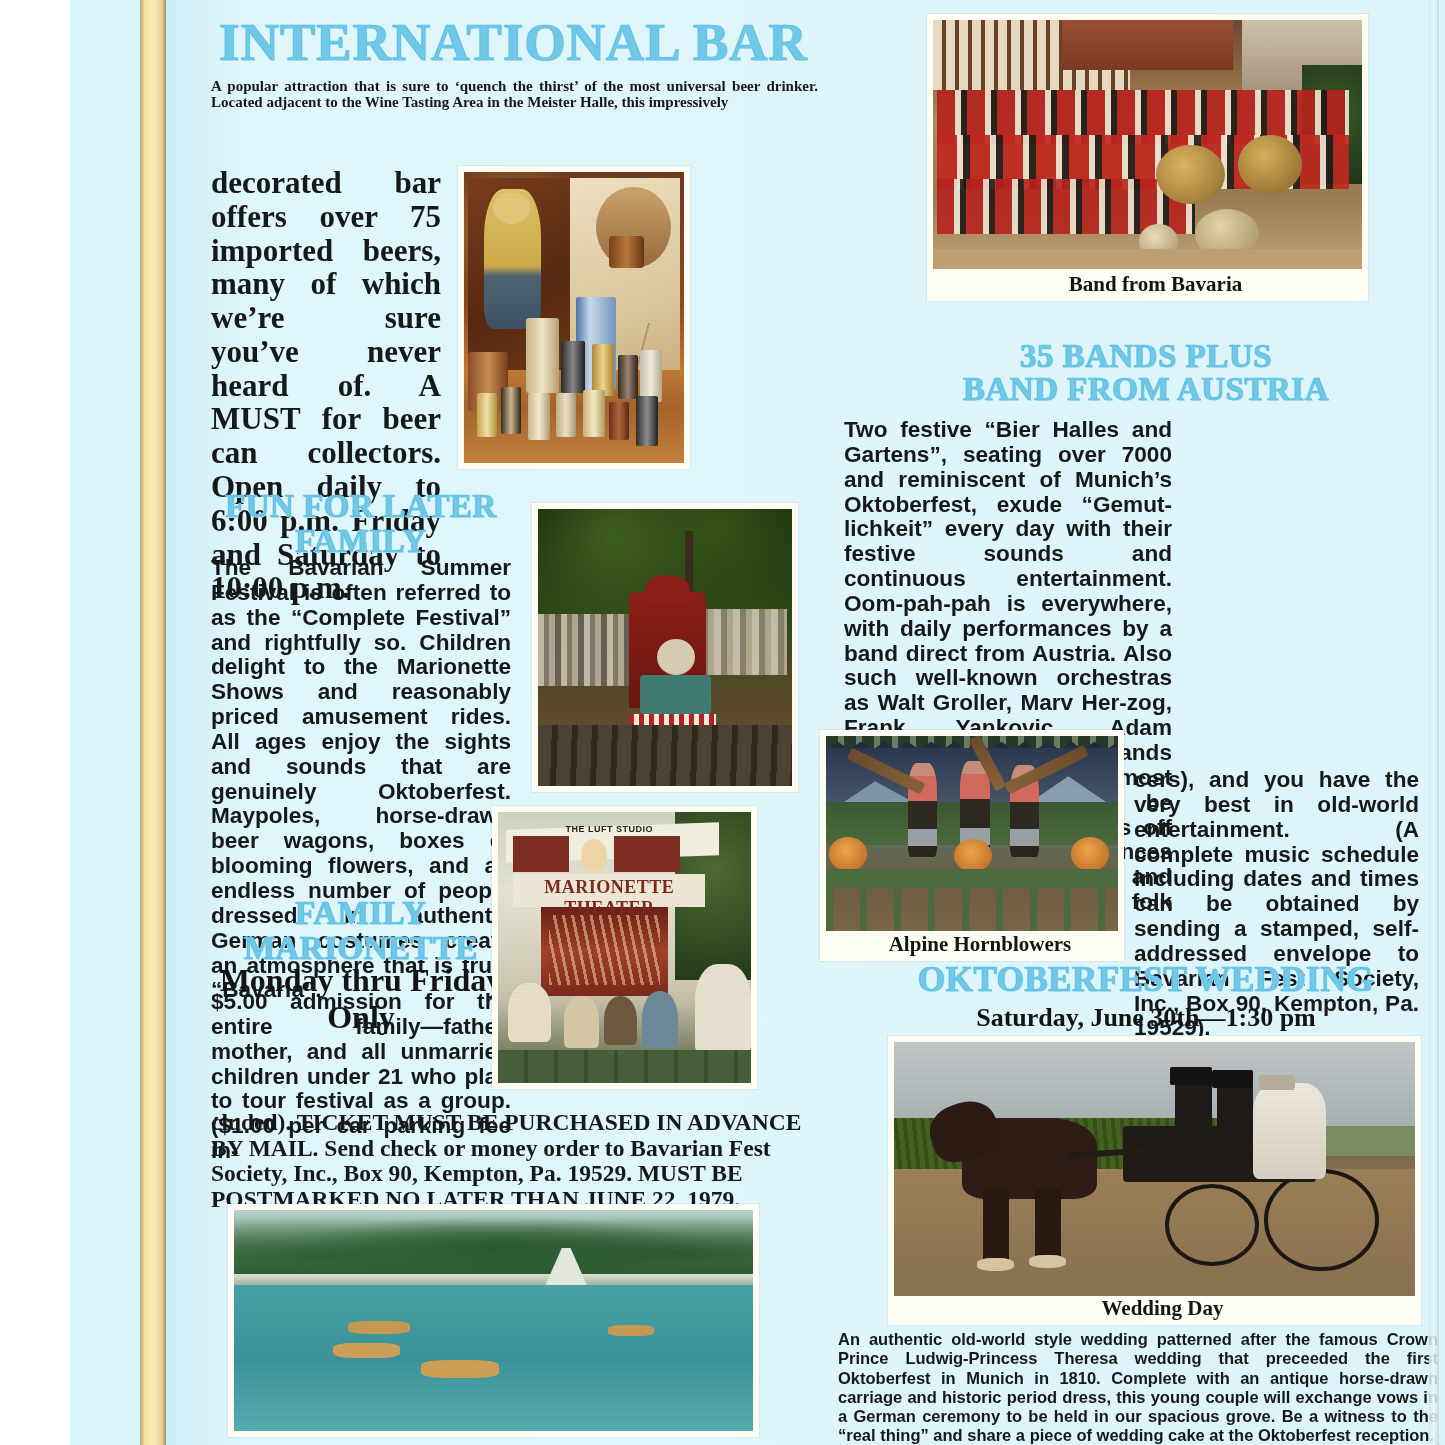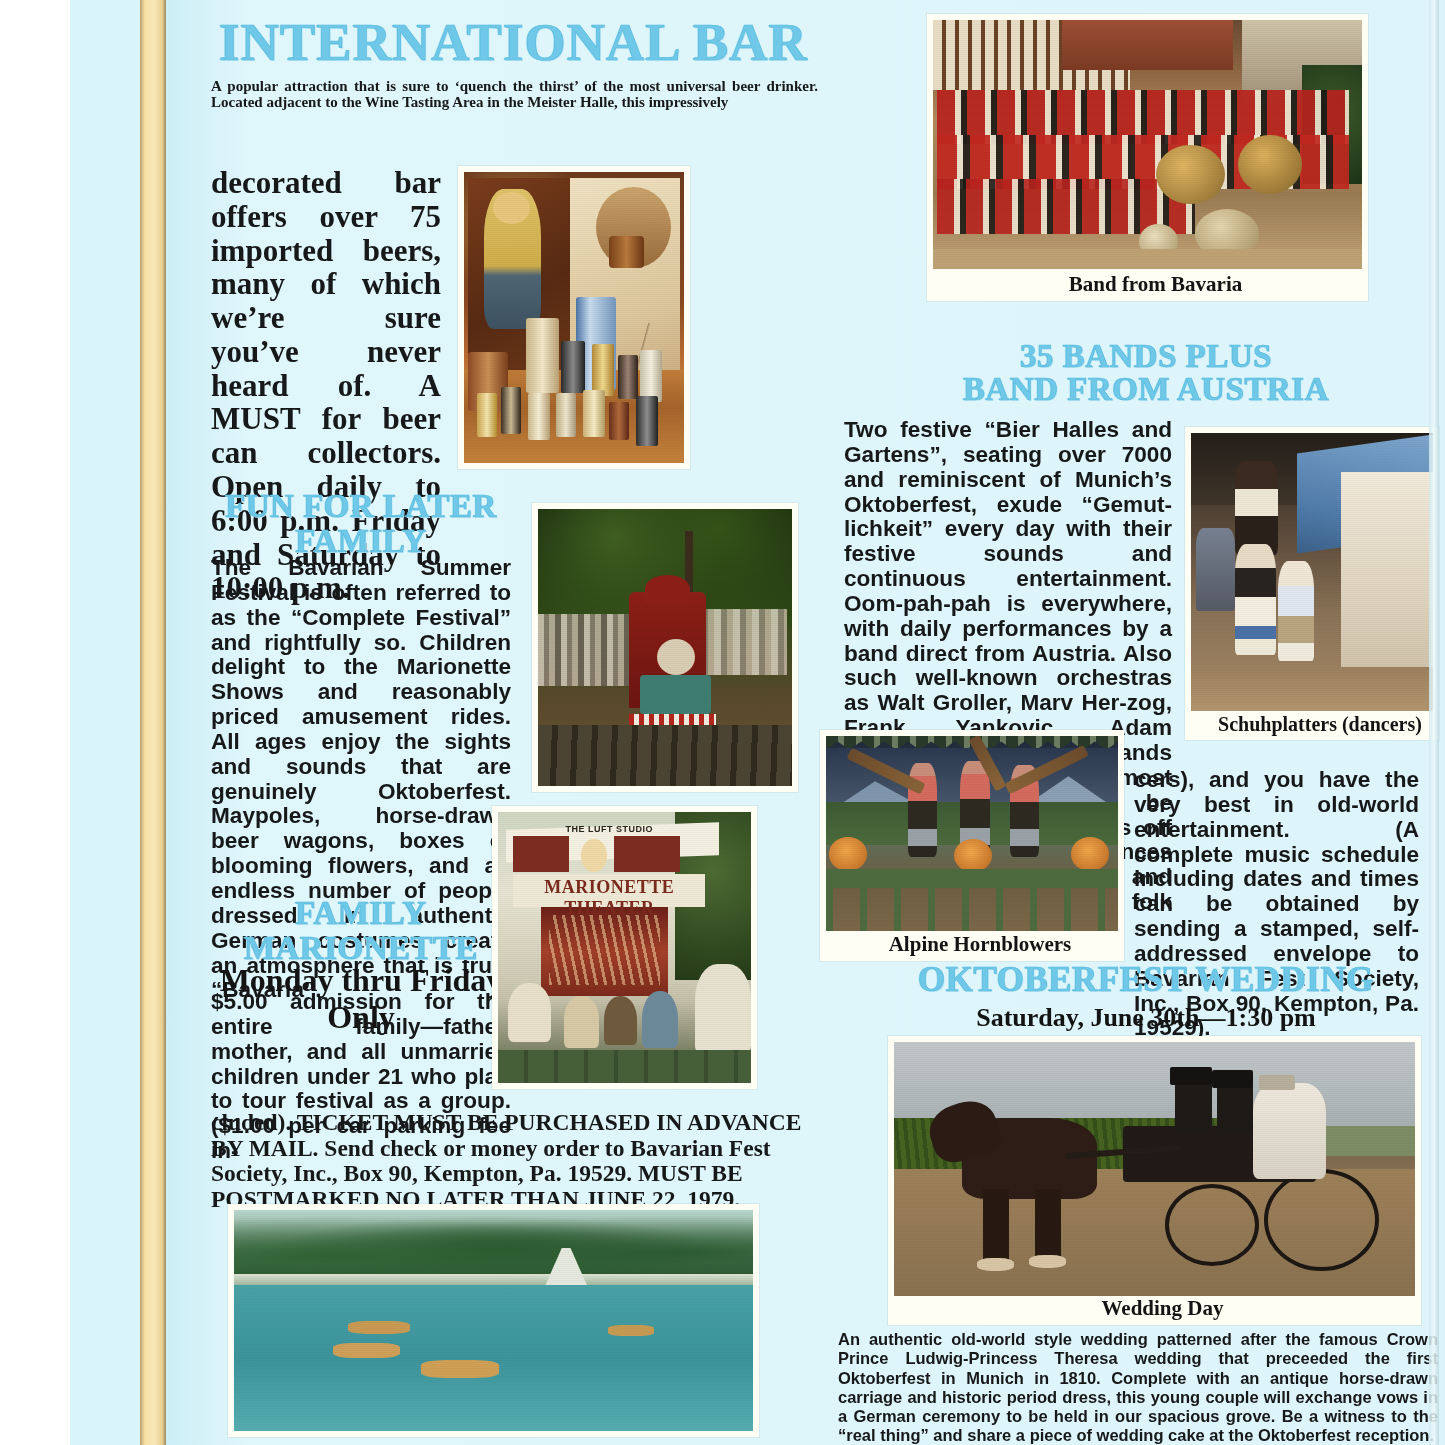--- a/index.html
+++ b/index.html
@@ -252,38 +252,20 @@
         <div class="cap" style="font-size:21px;bottom:4px;">Band from Bavaria</div>
       </div>
 
       <div class="hd" style="position:absolute;left:700px;top:340px;width:560px;font-size:33px;">
         <div>35 BANDS PLUS</div>
         <div style="">BAND FROM AUSTRIA</div>
       </div>
 
       <div class="body-sans" style="position:absolute;left:678px;top:418px;width:328px;font-size:22.6px;">Two festive “Bier Halles and Gartens”, seating over 7000 and reminiscent of Munich’s Oktoberfest, exude “Gemut-lichkeit” every day with their festive sounds and continuous entertainment. Oom-pah-pah is everywhere, with daily performances by a band direct from Austria. Also such well-known orchestras as Walt Groller, Marv Her-zog, Frank Yankovic, Adam Barthalt, plus 30 other bands present one of the most International sounds to be heard anywhere. Top this off with two daily performances by Alpine horn blowers and Schuhplattlers (German folk dan-</div>
 
-      <div class="photo" style="left:1019px;top:427px;width:254px;height:313px;">
-        <div class="img grain" style="height:278px;background:linear-gradient(180deg,#2d2620 0%,#5a4a3a 35%,#8a7256 65%,#a88c68 100%);">
-          <div style="position:absolute;left:0;top:0;width:100%;height:26%;background:linear-gradient(180deg,#241e18,#3f352a);"></div>
-          <div style="position:absolute;left:18%;top:10%;width:18%;height:34%;
-                      background:linear-gradient(180deg,#3b2a20 0 30%,#efe7d6 30% 58%,#2b211a 58% 100%);border-radius:22% 22% 8% 8%;"></div>
-          <div style="position:absolute;left:2%;top:34%;width:16%;height:30%;background:linear-gradient(180deg,#7d8ba0,#4c5768);border-radius:20% 20% 6% 6%;opacity:.85;"></div>
-          <div style="position:absolute;left:44%;top:4%;width:56%;height:36%;
-                      background:linear-gradient(200deg,#7fa7cf,#4e7aa8 70%,#3c6188);transform:skewY(-8deg);"></div>
-          <div style="position:absolute;left:62%;top:14%;width:38%;height:78%;
-                      background:linear-gradient(180deg,#f2eadb,#ded3bd 60%,#cdbfa5);"></div>
-          <div style="position:absolute;left:18%;top:40%;width:17%;height:40%;
-                      background:linear-gradient(180deg,#e8dcc6 0 22%,#2a2420 22% 48%,#f4eee0 48% 74%,#4a72a8 74% 86%,#f0ead9 86% 100%);border-radius:26% 26% 6% 6%;"></div>
-          <div style="position:absolute;left:36%;top:46%;width:15%;height:36%;
-                      background:linear-gradient(180deg,#f0e7d5 0 25%,#dfe7f0 25% 55%,#b9a680 55% 82%,#f2ece0 82% 100%);border-radius:28% 28% 6% 6%;"></div>
-          <div style="position:absolute;left:0;top:84%;width:100%;height:16%;background:linear-gradient(180deg,#9c8160,#b3966f);"></div>
-        </div>
-        <div class="cap" style="font-size:20px;bottom:4px;">Schuhplatters (dancers)</div>
-      </div>
 
       <div class="body-sans" style="position:absolute;left:968px;top:768px;width:285px;font-size:22.6px;">cers), and you have the very best in old-world entertainment. (A complete music schedule including dates and times can be obtained by sending a stamped, self-addressed envelope to Bavarian Fest Society, Inc., Box 90, Kempton, Pa. 19529).</div>
 
       <div class="photo" style="left:654px;top:730px;width:304px;height:231px;">
         <div class="img grain" style="height:195px;background:linear-gradient(180deg,#1d2535 0%,#3c4a5e 25%,#5f6f5a 52%,#6f5e42 75%,#7b6848 100%);">
           <div style="position:absolute;left:0;top:0;width:100%;height:7%;
                       background:repeating-linear-gradient(90deg,#2a3a2a 0 12px,#6d7d62 12px 18px);
                       clip-path:polygon(0 0,100% 0,100% 40%,96% 100%,92% 40%,88% 100%,84% 40%,80% 100%,76% 40%,72% 100%,68% 40%,64% 100%,60% 40%,56% 100%,52% 40%,48% 100%,44% 40%,40% 100%,36% 40%,32% 100%,28% 40%,24% 100%,20% 40%,16% 100%,12% 40%,8% 100%,4% 40%,0 100%);"></div>
           <div style="position:absolute;left:0;top:6%;width:100%;height:32%;
                       background:linear-gradient(180deg,#2b3950,#4a5a6e);"></div>

